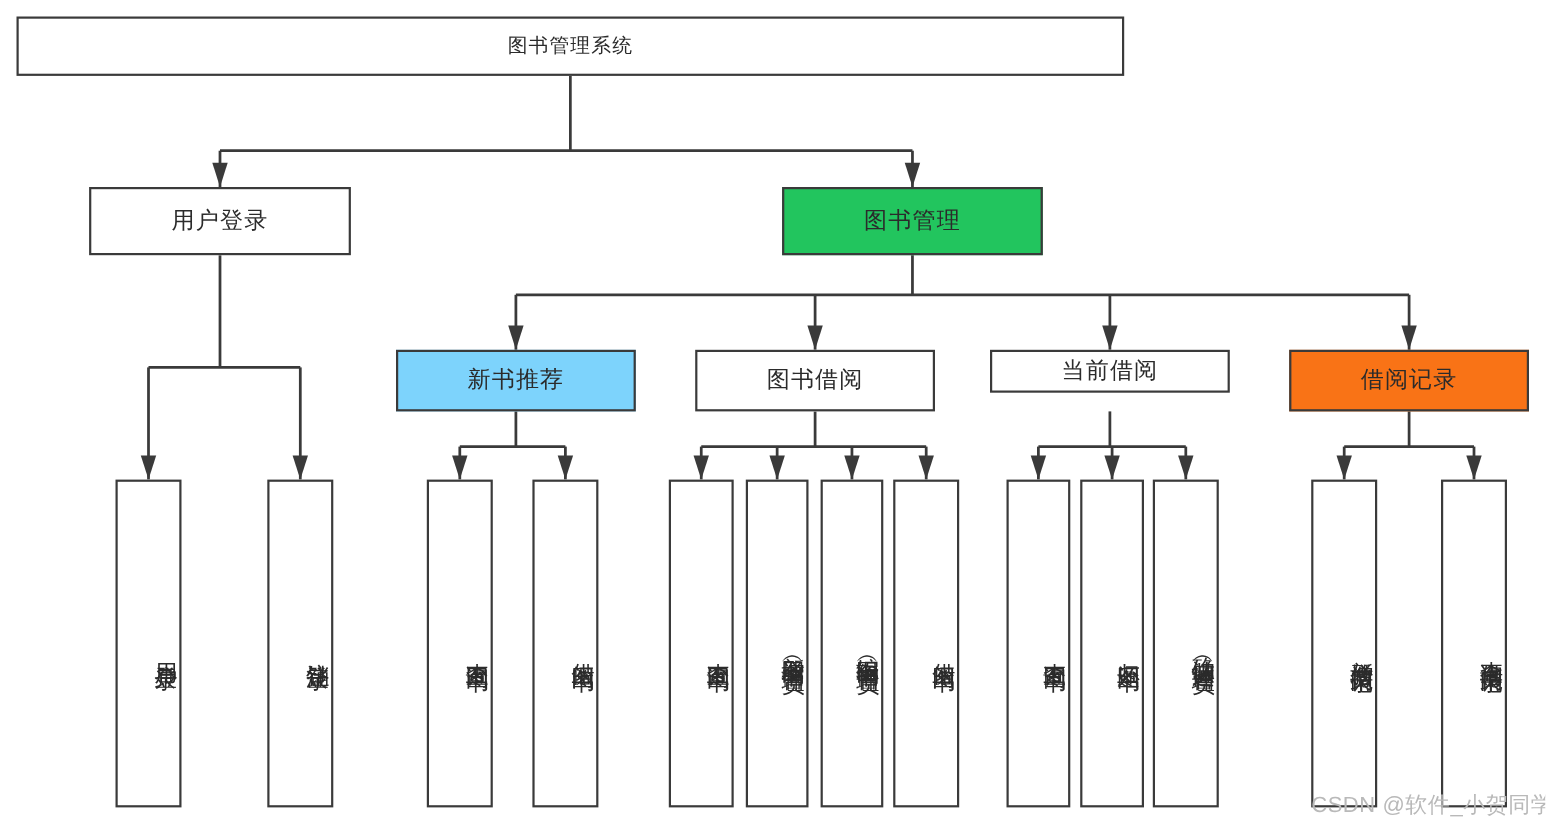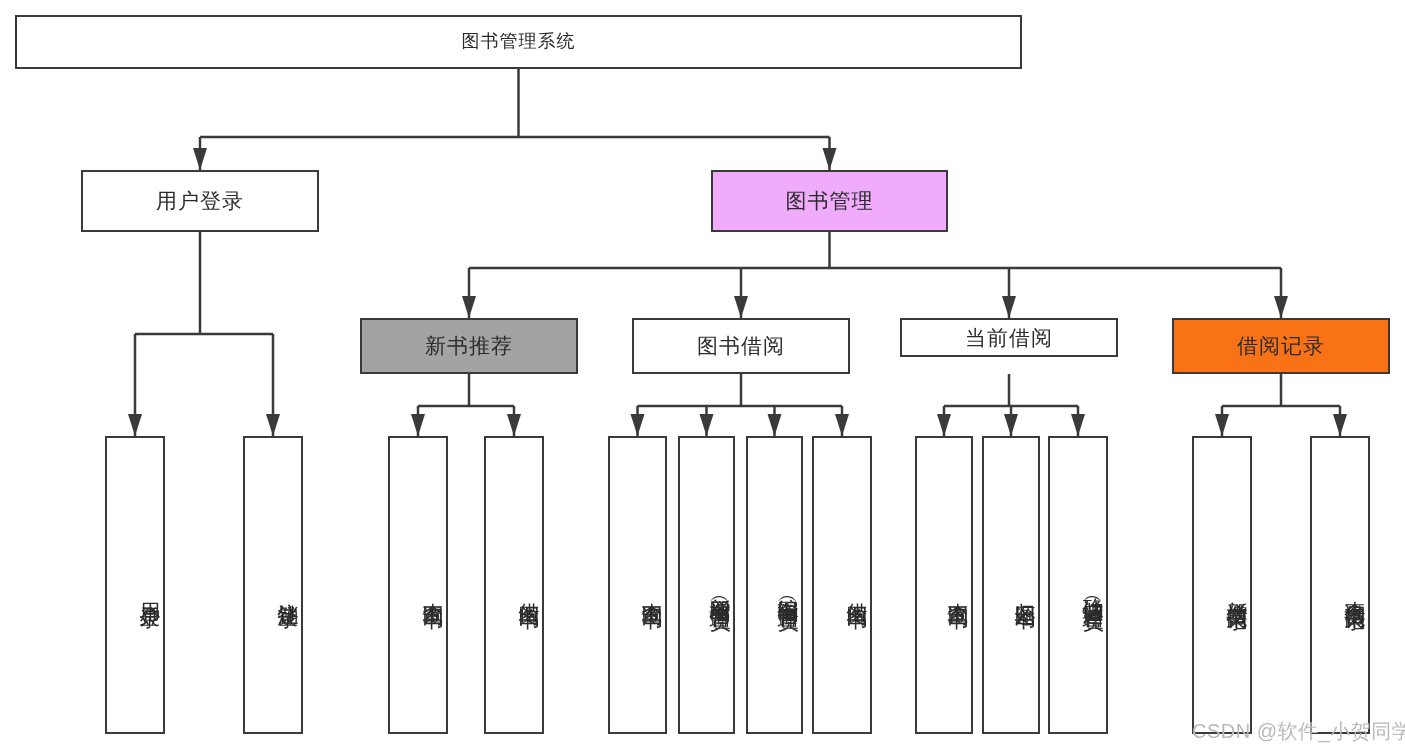--- a/index.html
+++ b/index.html
@@ -124,24 +124,24 @@
       <line x1="1340" y1="406" x2="1340" y2="436" stroke="#3a3a3a" stroke-width="2.5"></line>
       <path d="M 1333 414 L 1347 414 L 1340 436 Z" fill="#3a3a3a"></path>
     </svg>
   <div id="nodes-layer">
       <div class="node horizontal root" style="left: 15px; top: 15px; width: 1007px; height: 54px; border-color: rgb(58, 58, 58); background: rgb(255, 255, 255); color: rgb(43, 43, 43);">
         <span class="node-label">图书管理系统</span>
       </div>
       <div class="node horizontal" style="left: 81px; top: 170px; width: 238px; height: 62px; border-color: rgb(58, 58, 58); background: rgb(255, 255, 255); color: rgb(43, 43, 43);">
         <span class="node-label">用户登录</span>
       </div>
-      <div class="node horizontal" style="left: 711px; top: 170px; width: 237px; height: 62px; border-color: rgb(58, 58, 58); background: #f0abfc; color: rgb(43, 43, 43);">
+      <div class="node horizontal" style="left: 711px; top: 170px; width: 237px; height: 62px; border-color: rgb(58, 58, 58); background: #22c55e; color: rgb(43, 43, 43);">
         <span class="node-label">图书管理</span>
       </div>
-      <div class="node horizontal" style="left: 360px; top: 318px; width: 218px; height: 56px; border-color: rgb(58, 58, 58); background: #a3a3a3; color: rgb(43, 43, 43);">
+      <div class="node horizontal" style="left: 360px; top: 318px; width: 218px; height: 56px; border-color: rgb(58, 58, 58); background: #7dd3fc; color: rgb(43, 43, 43);">
         <span class="node-label">新书推荐</span>
       </div>
       <div class="node horizontal" style="left: 632px; top: 318px; width: 218px; height: 56px; border-color: rgb(58, 58, 58); background: rgb(255, 255, 255); color: rgb(43, 43, 43);">
         <span class="node-label">图书借阅</span>
       </div>
       <div class="node horizontal" style="left: 900px; top: 318px; width: 218px; height: 39px; border-color: rgb(58, 58, 58); background: rgb(255, 255, 255); color: rgb(43, 43, 43);">
         <span class="node-label">当前借阅</span>
       </div>
       <div class="node horizontal" style="left: 1172px; top: 318px; width: 218px; height: 56px; border-color: rgb(58, 58, 58); background: #f97316; color: rgb(43, 43, 43);">
         <span class="node-label">借阅记录</span>

